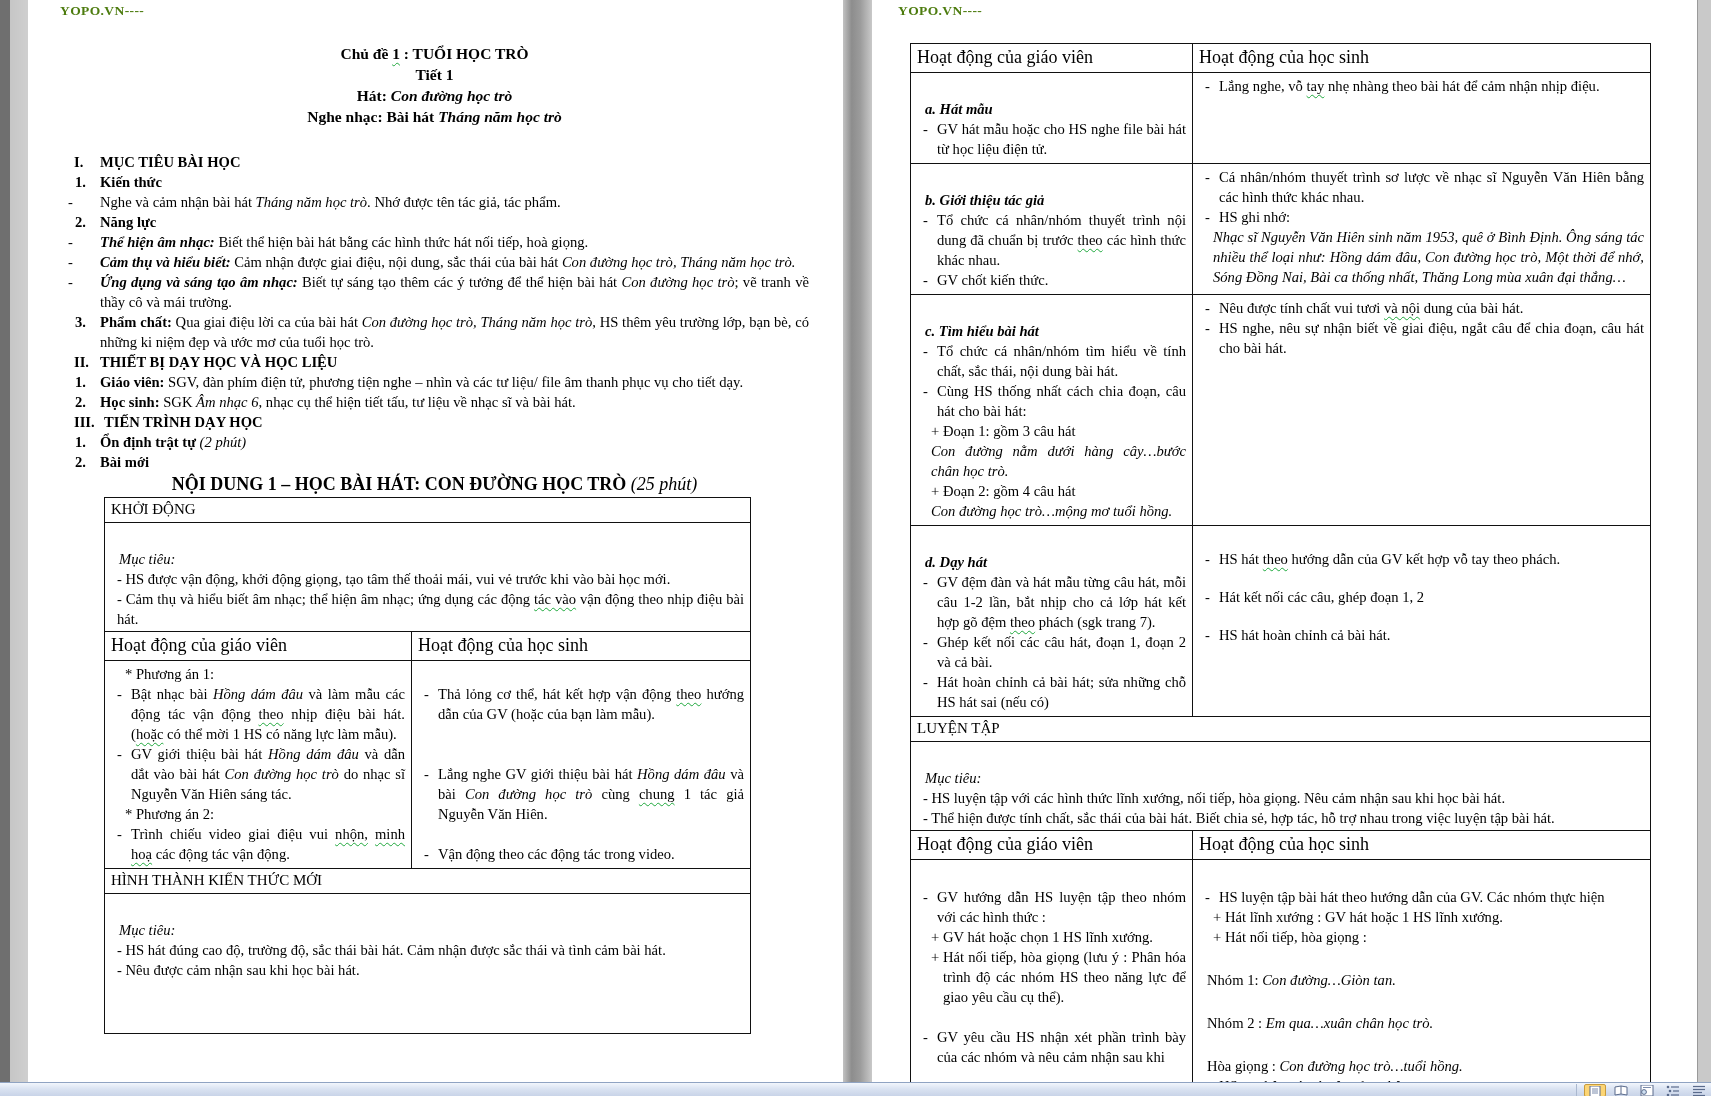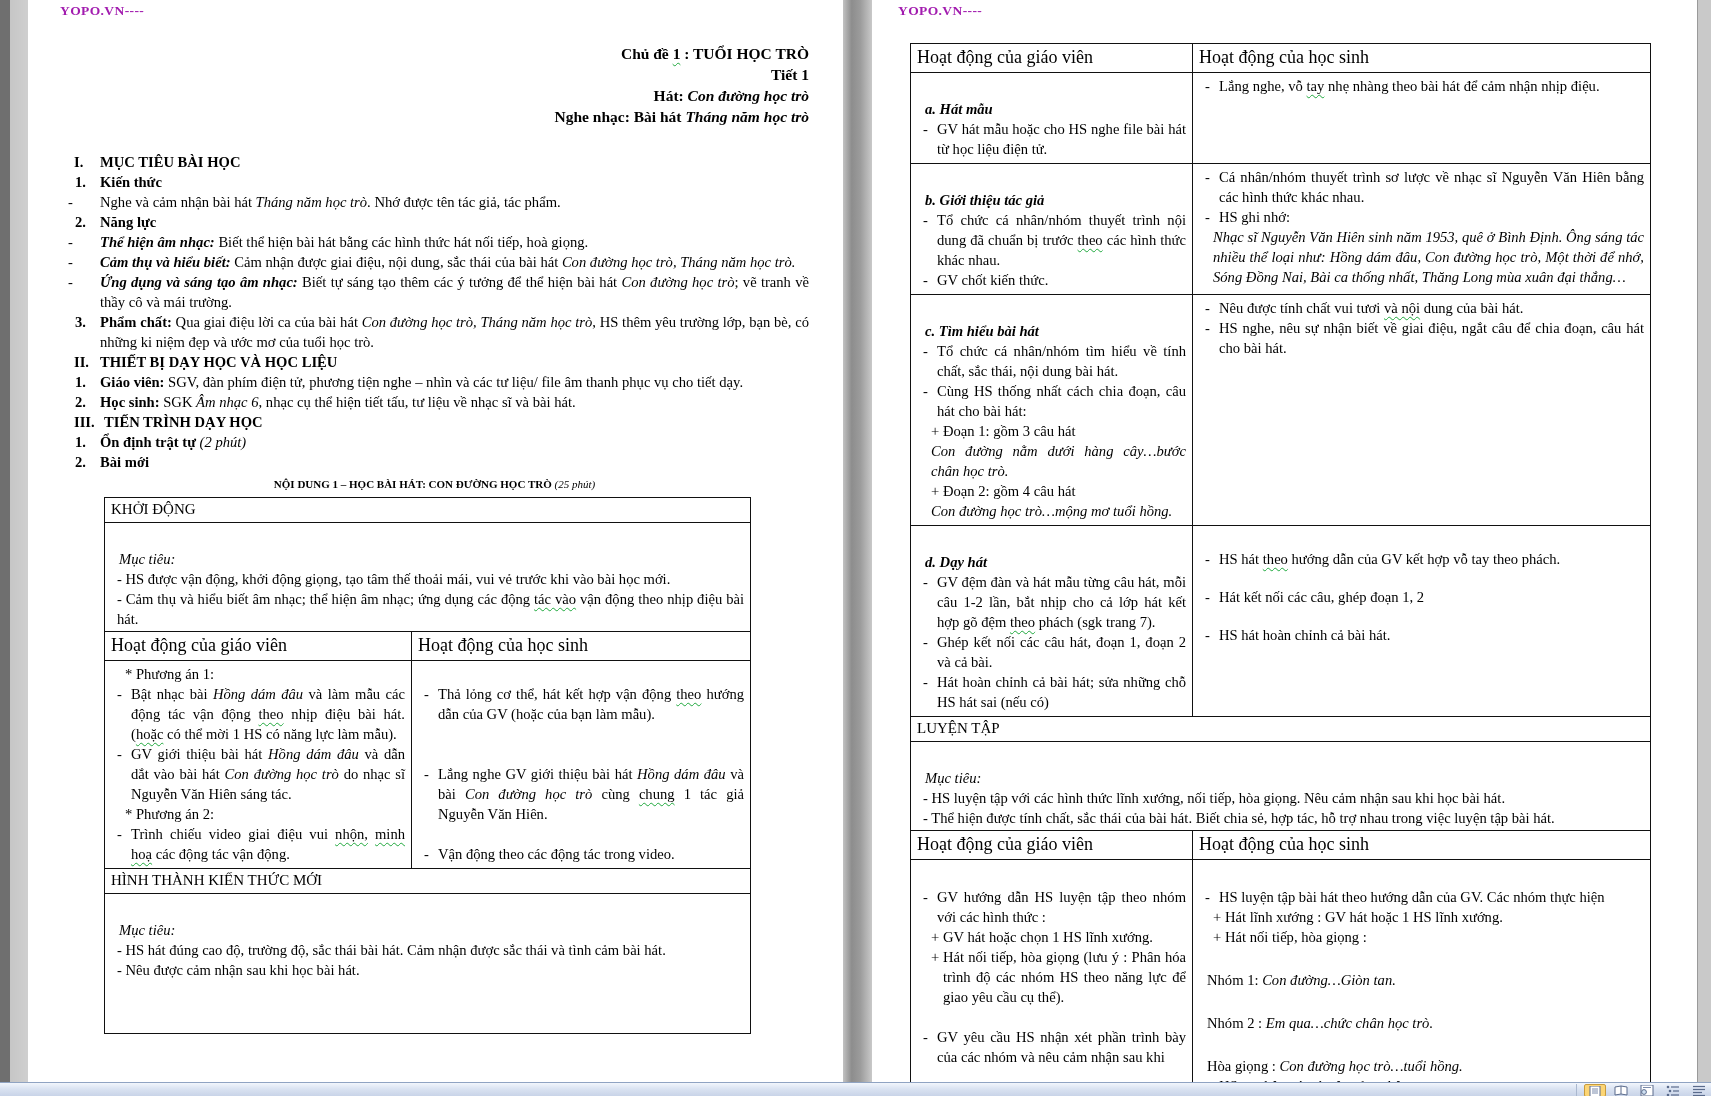--- a/index.html
+++ b/index.html
@@ -21,21 +21,21 @@
     position:absolute;left:1697px;top:0;width:14px;height:1082px;
     background:#c9c9c9;border-left:1px solid #9a9a9a;box-sizing:border-box;
   }
   .page{
     position:absolute;top:0;height:1082px;background:#fff;overflow:hidden;
     box-sizing:border-box;
   }
   #page1{left:28px;width:815px;padding:3px 34px 0 32px;}
   #page2{left:872px;width:825px;padding:3px 20px 0 26px;}
   .wm{
-    font-size:13.5px;font-weight:bold;color:#a21caf;letter-spacing:.4px;
+    font-size:13.5px;font-weight:bold;color:#4d7c0f;letter-spacing:.4px;
   }
   
   .para{margin:0;text-align:justify;font-size:14.6px;line-height:20px;}
   .mk{display:inline-block;text-indent:0;}
   .fb{font-weight:bold;}
   .fi{font-style:italic;}
   .fu{text-decoration:underline;text-decoration-style:wavy;text-decoration-color:#1fa83d;text-decoration-thickness:1px;text-underline-offset:3px;}
   
   .m0{padding-left:40px;text-indent:-26px;}
   .m1{padding-left:40px;text-indent:-25px;}
@@ -44,23 +44,23 @@
   .ts{padding-left:14px;}
   .td{padding-left:20px;text-indent:-14px;}
   .tp{padding-left:26px;text-indent:-12px;}
   .ti{padding-left:14px;}
   .tn{padding-left:8px;margin-top:23px;}
   .tc0{padding-left:6px;}
   .sp{height:20px;}
   .pc{text-align:center;}
   
   .title-block{margin-top:24px;}
-  .title-block .para{text-align:right;font-size:15.5px;line-height:21px;}
+  .title-block .para{text-align:center;font-size:15.5px;line-height:21px;}
   .body-block{margin-top:25px;}
-  .nd1 .para{text-align:center;font-size:11px;line-height:22px;margin-top:1px;}
+  .nd1 .para{text-align:center;font-size:18px;line-height:22px;margin-top:1px;}
   
   table.doc{border-collapse:collapse;table-layout:fixed;}
   #page1 table.doc{margin-left:44px;width:646px;margin-top:2px;}
   #page2 table.doc{margin-left:12px;width:740px;margin-top:24px;}
   table.doc td,table.doc th{
     border:1px solid #111;vertical-align:top;padding:3px 6px 4px 6px;
     font-weight:normal;text-align:left;box-sizing:border-box;
   }
   td.hdrow{text-align:center;font-weight:bold;font-size:15px;padding:8px 6px 9px 6px;}
   th.colhd{text-align:center;font-weight:bold;font-size:18px;padding:5px 4px;}
@@ -250,21 +250,21 @@
             <div class="para tp"><span class="mk" style="width: 12px;">+</span><span>Hát nối tiếp, hòa giọng (lưu ý : Phân hóa trình độ các nhóm HS theo năng lực để giao yêu cầu cụ thể).</span></div>
             <div class="para sp" style="height: 20px;"></div>
             <div class="para td"><span class="mk" style="width: 14px;">-</span><span>GV yêu cầu HS nhận xét phần trình bày của các nhóm và nêu cảm nhận sau khi</span></div>
           </td>
       <td>
             <div class="para sp" style="height: 24px;"></div>
             <div class="para td"><span class="mk" style="width: 14px;">-</span><span>HS luyện tập bài hát theo hướng dẫn của GV. Các nhóm thực hiện</span></div>
             <div class="para tp"><span class="mk" style="width: 12px;">+</span><span>Hát lĩnh xướng : GV hát hoặc 1 HS lĩnh xướng.</span></div>
             <div class="para tp"><span class="mk" style="width: 12px;">+</span><span>Hát nối tiếp, hòa giọng :</span></div>
             <div class="para tn"><span>Nhóm 1: </span><span class="fi">Con đường…Giòn tan.</span></div>
-            <div class="para tn"><span>Nhóm 2 : </span><span class="fi">Em qua…chức chân học trò.</span></div>
+            <div class="para tn"><span>Nhóm 2 : </span><span class="fi">Em qua…xuân chân học trò.</span></div>
             <div class="para tn"><span>Hòa giọng : </span><span class="fi">Con đường học trò…tuổi hồng.</span></div>
             <div class="para td"><span class="mk" style="width: 14px;">-</span><span>HS tự nhận xét và nêu cảm nhận.</span></div>
           </td>
     </tr>
   </tbody>
     </table>
 </div>
 
 <div id="scrollbar"></div>
 

